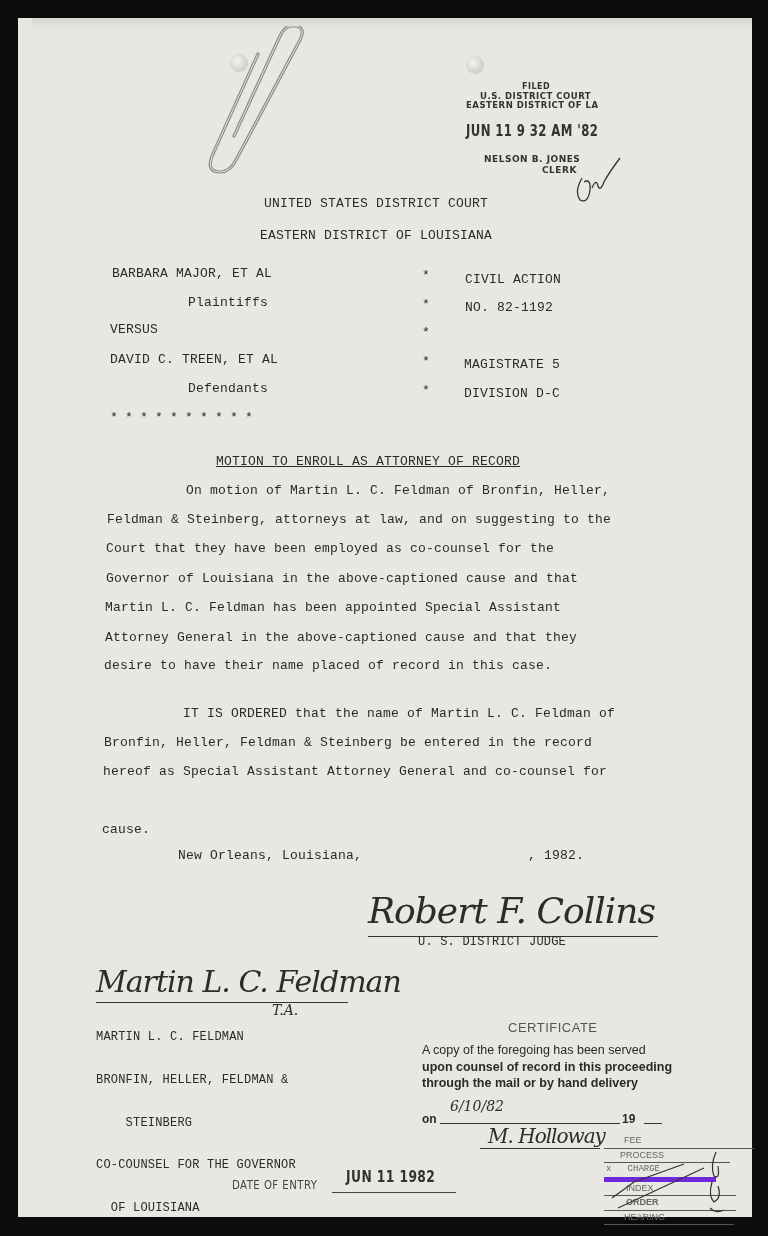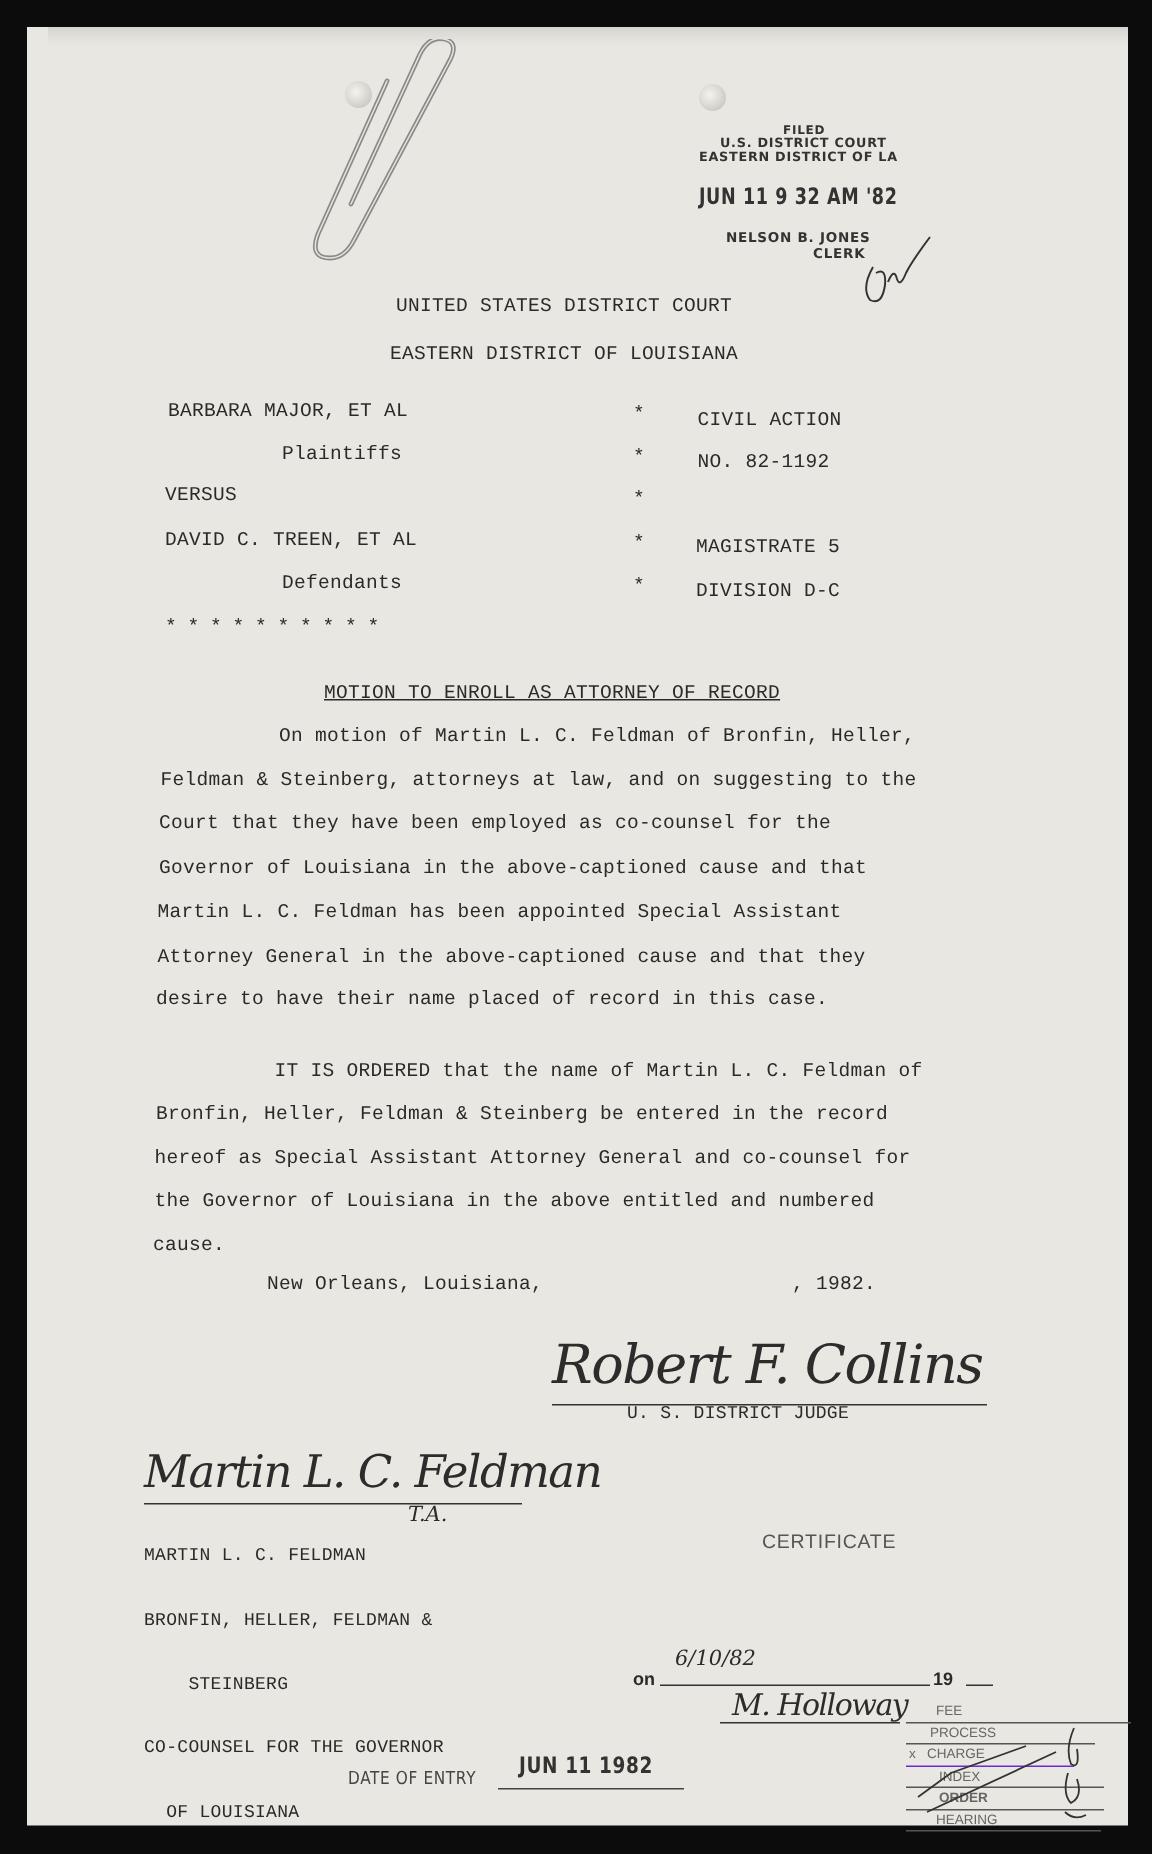--- a/index.html
+++ b/index.html
@@ -77,21 +77,20 @@
   <div class="abs tw" style="left:88px;top:523px;">Court that they have been employed as co-counsel for the</div>
   <div class="abs tw" style="left:89px;top:494px;">Feldman &amp; Steinberg, attorneys at law, and on suggesting to the</div>
   <div class="abs tw" style="left:88px;top:553px;">Governor of Louisiana in the above-captioned cause and that</div>
   <div class="abs tw" style="left:87px;top:582px;">Martin L. C. Feldman has been appointed Special Assistant</div>
   <div class="abs tw" style="left:87px;top:612px;">Attorney General in the above-captioned cause and that they</div>
   <div class="abs tw" style="left:86px;top:640px;">desire to have their name placed of record in this case.</div>
 
   <div class="abs tw" style="left:165px;top:688px;">IT IS ORDERED that the name of Martin L. C. Feldman of</div>
   <div class="abs tw" style="left:86px;top:717px;">Bronfin, Heller, Feldman &amp; Steinberg be entered in the record</div>
   <div class="abs tw" style="left:85px;top:746px;">hereof as Special Assistant Attorney General and co-counsel for</div>
-  <div class="abs tw" style="left:85px;top:775px;">the Governor of Louisiana in the above entitled and numbered</div>
   <div class="abs tw" style="left:84px;top:804px;">cause.</div>
 
   <div class="abs tw" style="left:160px;top:830px;">New Orleans, Louisiana,</div>
   <div class="abs tw" style="left:510px;top:830px;">, 1982.</div>
 
   <div class="abs hand" style="left:350px;top:872px;font-size:36px;letter-spacing:-1px;">Robert F. Collins</div>
   <div class="line" style="left:350px;top:918px;width:290px;"></div>
   <div class="abs tw" style="left:400px;top:917px;font-size:12px;">U. S. DISTRICT JUDGE</div>
 
   <div class="abs hand" style="left:78px;top:946px;font-size:30px;letter-spacing:-1px;">Martin L. C. Feldman</div>
@@ -102,32 +101,37 @@
     <div>    STEINBERG</div>
     <div>CO-COUNSEL FOR THE GOVERNOR</div>
     <div>  OF LOUISIANA</div>
     
     
     
   </div>
   <div class="abs hand" style="left:254px;top:984px;font-size:14px;">T.A.</div>
 
   <div class="abs sans" style="left:490px;top:1002px;font-size:13px;color:#555;letter-spacing:0.5px;">CERTIFICATE</div>
+  <div class="abs sans" style="left:404px;top:1024px;font-size:12.5px;line-height:16.5px;color:#2a2a2a;">
+    <div>A copy of the foregoing has been served</div>
+    <div style="font-weight:bold;">upon counsel of record in this proceeding</div>
+    <div style="font-weight:bold;">through the mail or by hand delivery</div>
+  </div>
   <div class="abs sans" style="left:404px;top:1094px;font-size:12px;font-weight:bold;">on</div>
   <div class="line" style="left:422px;top:1105px;width:180px;"></div>
   <div class="abs hand" style="left:432px;top:1080px;font-size:14px;">6/10/82</div>
   <div class="abs sans" style="left:604px;top:1094px;font-size:12px;font-weight:bold;">19</div>
   <div class="line" style="left:626px;top:1105px;width:18px;"></div>
   <div class="abs hand" style="left:470px;top:1106px;font-size:20px;letter-spacing:-1px;">M. Holloway</div>
   <div class="line" style="left:462px;top:1130px;width:120px;"></div>
 
   <div class="abs sans" style="left:586px;top:1116px;font-size:9px;line-height:13.5px;color:#666;">
     <div style="border-bottom:1px solid #555;width:130px;padding-left:20px;"><span>FEE</span></div>
     <div style="border-bottom:1px solid #555;width:110px;padding-left:16px;"><span>PROCESS</span></div>
-    <div style="border-bottom:1px solid #6d28d9;width:110px;padding-left:2px;"><span>x</span>&nbsp;&nbsp;&nbsp;<span>CHARGE</span></div>
+    <div style="border-bottom:5px solid #6d28d9;width:110px;padding-left:2px;font-family:Liberation Mono, monospace;"><span>x</span>&nbsp;&nbsp;&nbsp;<span>CHARGE</span></div>
     <div style="border-bottom:1px solid #555;width:110px;padding-left:22px;"><span>INDEX</span></div>
     <div style="border-bottom:1px solid #555;width:110px;padding-left:22px;font-weight:bold;"><span>ORDER</span></div>
     <div style="border-bottom:1px solid #555;width:110px;padding-left:20px;"><span>HEARING</span></div>
   </div>
   <svg class="abs" style="left:586px;top:1128px;" width="140" height="72" viewBox="0 0 140 72">
     <path d="M8 52 L30 36 L80 18" fill="none" stroke="#333" stroke-width="1.2"></path>
     <path d="M14 62 L100 22" fill="none" stroke="#333" stroke-width="1.2"></path>
     <path d="M112 6 Q106 20 110 30 Q116 34 114 20 M108 36 Q104 50 110 56 Q118 52 114 40 M106 62 Q112 68 120 64" fill="none" stroke="#333" stroke-width="1.2"></path>
   </svg>
 

